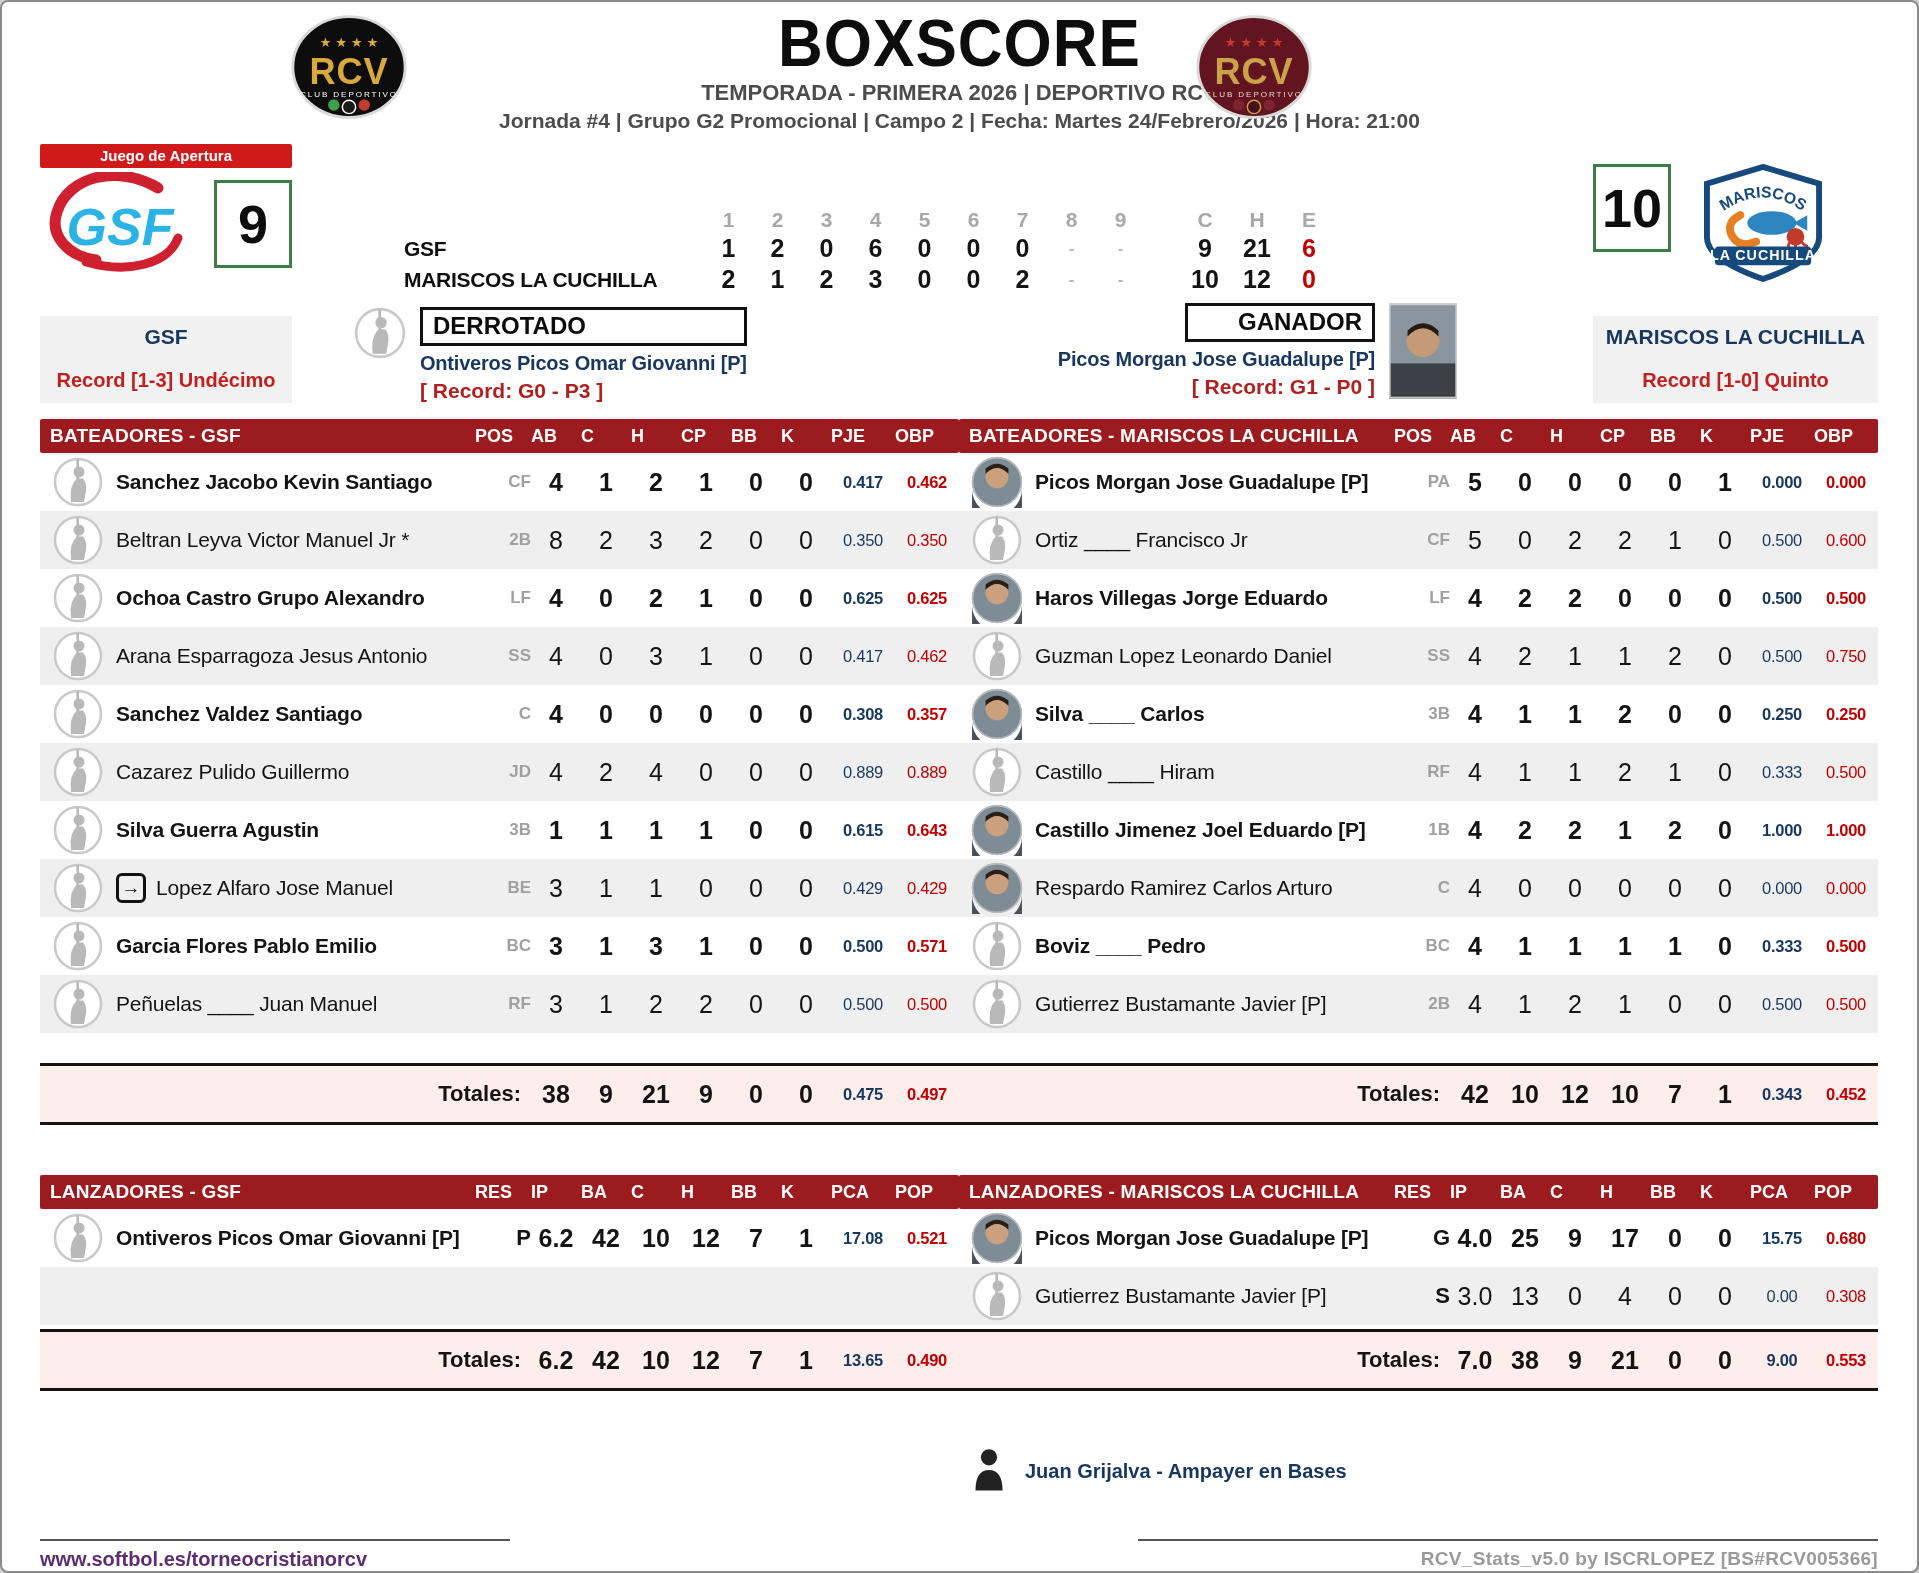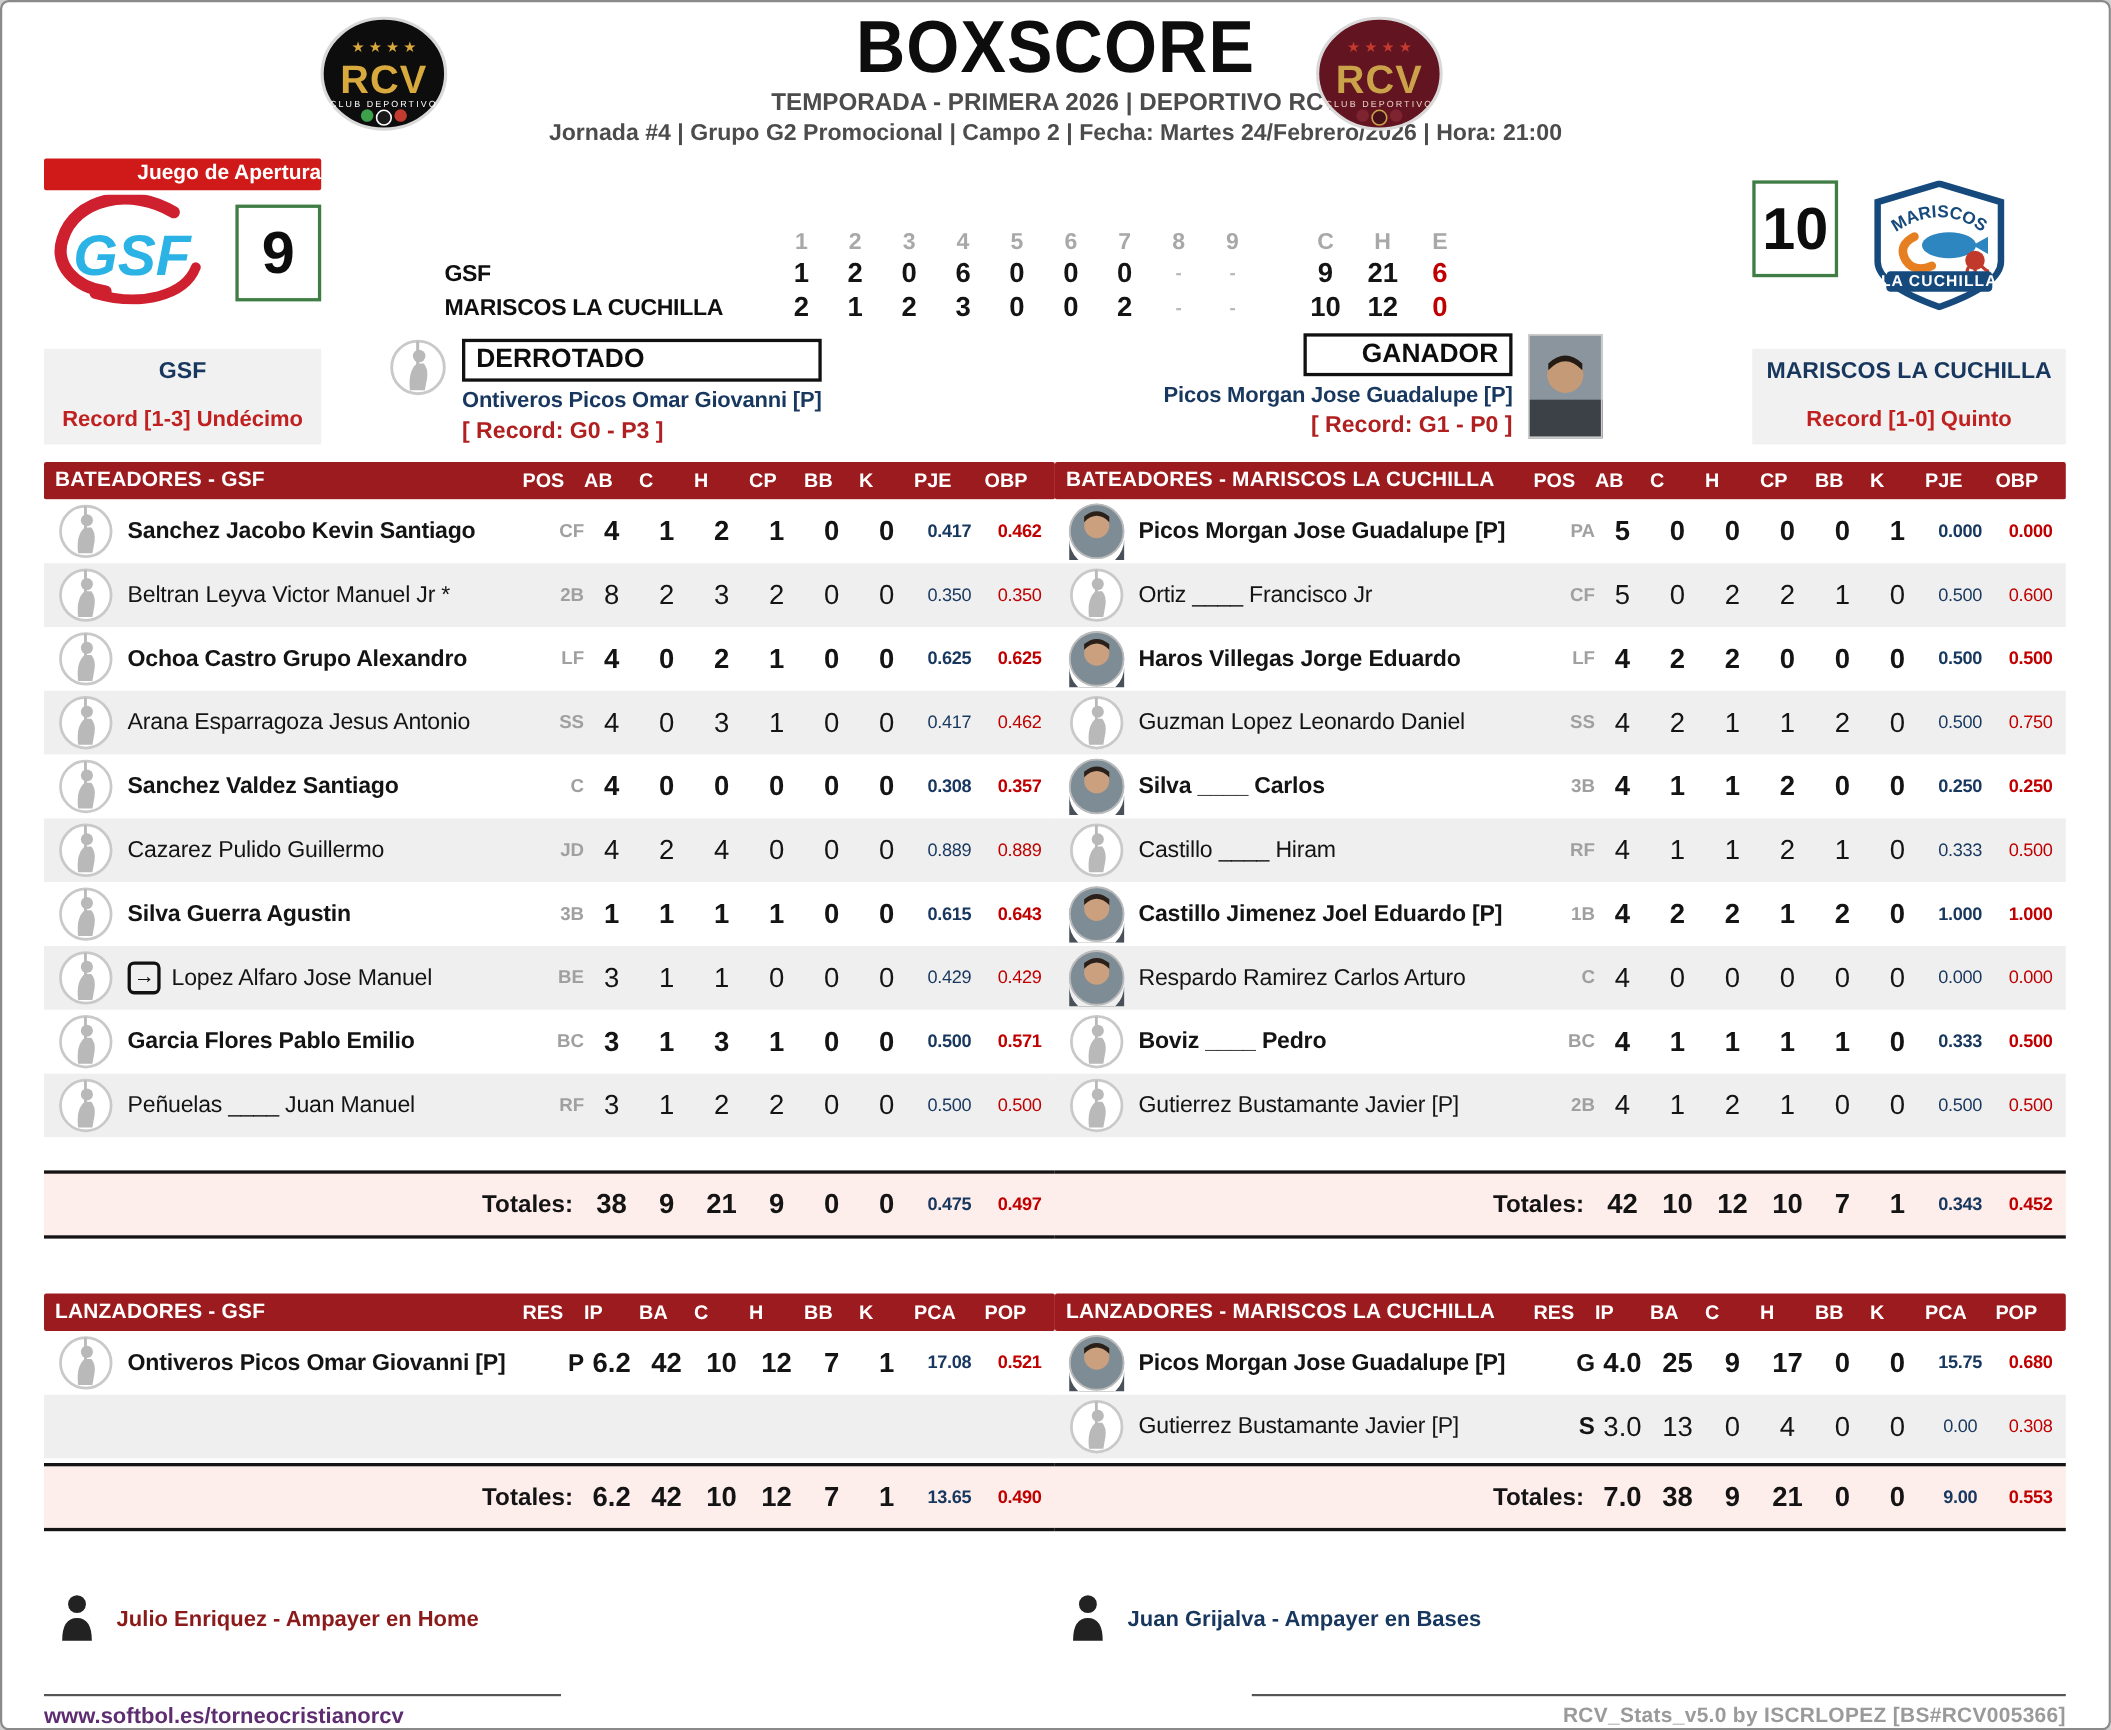--- a/index.html
+++ b/index.html
@@ -13,21 +13,21 @@
                transform:scaleY(1.08); transform-origin:top; }
   .subtitle { font-size:22px; color:#4c4c4c; font-weight:700; margin-top:8px; }
   .meta { font-size:21px; color:#4c4c4c; font-weight:700; margin-top:3px; }
   .logo-abs { position:absolute; top:10px; }
   .logo-left { left:288px; }
   .logo-right { left:1193px; }
 
   
   .score-section { display:flex; padding:0 39px 0 38px; margin-top:-10px; }
   .left-block { width:252px; }
-  .banner { background:#d01a1a; color:#fff; font-weight:700; font-size:19px; text-align:right;
+  .banner { background:#d01a1a; color:#fff; font-weight:700; font-size:15px; text-align:center;
             padding:3px 0 4px; border-radius:2px; }
   .left-logo-row { display:flex; justify-content:space-between; align-items:center; margin-top:4px; }
   .score-box { width:78px; height:88px; border:3px solid #3f7d44; background:#fff; display:flex;
                align-items:center; justify-content:center; font-size:54px; font-weight:700; color:#0d0d0d; }
   .linescore { margin-left:112px; margin-top:62px; }
   .ls-row { display:grid; grid-template-columns:300px repeat(9,49px) 34px repeat(3,52px); align-items:center; height:31px; }
   .ls-head { height:27px; }
   .ls-hcell { color:#a8a8a8 !important; font-weight:700; font-size:21px !important; }
   .ls-team { font-weight:700; font-size:21px; color:#0f0f0f; letter-spacing:-.3px; }
   .ls-cell { text-align:center; font-size:25px; font-weight:700; color:#141414; }
@@ -569,29 +569,20 @@
             <div class="p-stat">6.2</div>
             <div class="p-stat">42</div>
             <div class="p-stat">10</div>
             <div class="p-stat">12</div>
             <div class="p-stat">7</div>
             <div class="p-stat">1</div>
             <div class="p-avg blue">13.65</div>
             <div class="p-avg red">0.490</div>
           </div>
         </div>
-      <div class="umpire">
-        <span>
-          <svg width="36" height="48" viewBox="0 0 40 48">
-            <circle cx="20" cy="11" r="9" fill="#222"></circle>
-            <path d="M5 48 Q5 25 20 25 Q35 25 35 48 Z" fill="#222"></path>
-          </svg>
-        </span>
-        <span class="uname u0">Julio Enriquez - Ampayer en Home</span>
-      </div>
     </div>
     <div class="col">
       <div class="stat-table" id="mar-bat">
           <div class="t-head">
             <div class="t-title">BATEADORES - MARISCOS LA CUCHILLA</div>
             <div class="t-col">POS</div>
             <div class="t-col">AB</div>
             <div class="t-col">C</div>
             <div class="t-col">H</div>
             <div class="t-col">CP</div>

